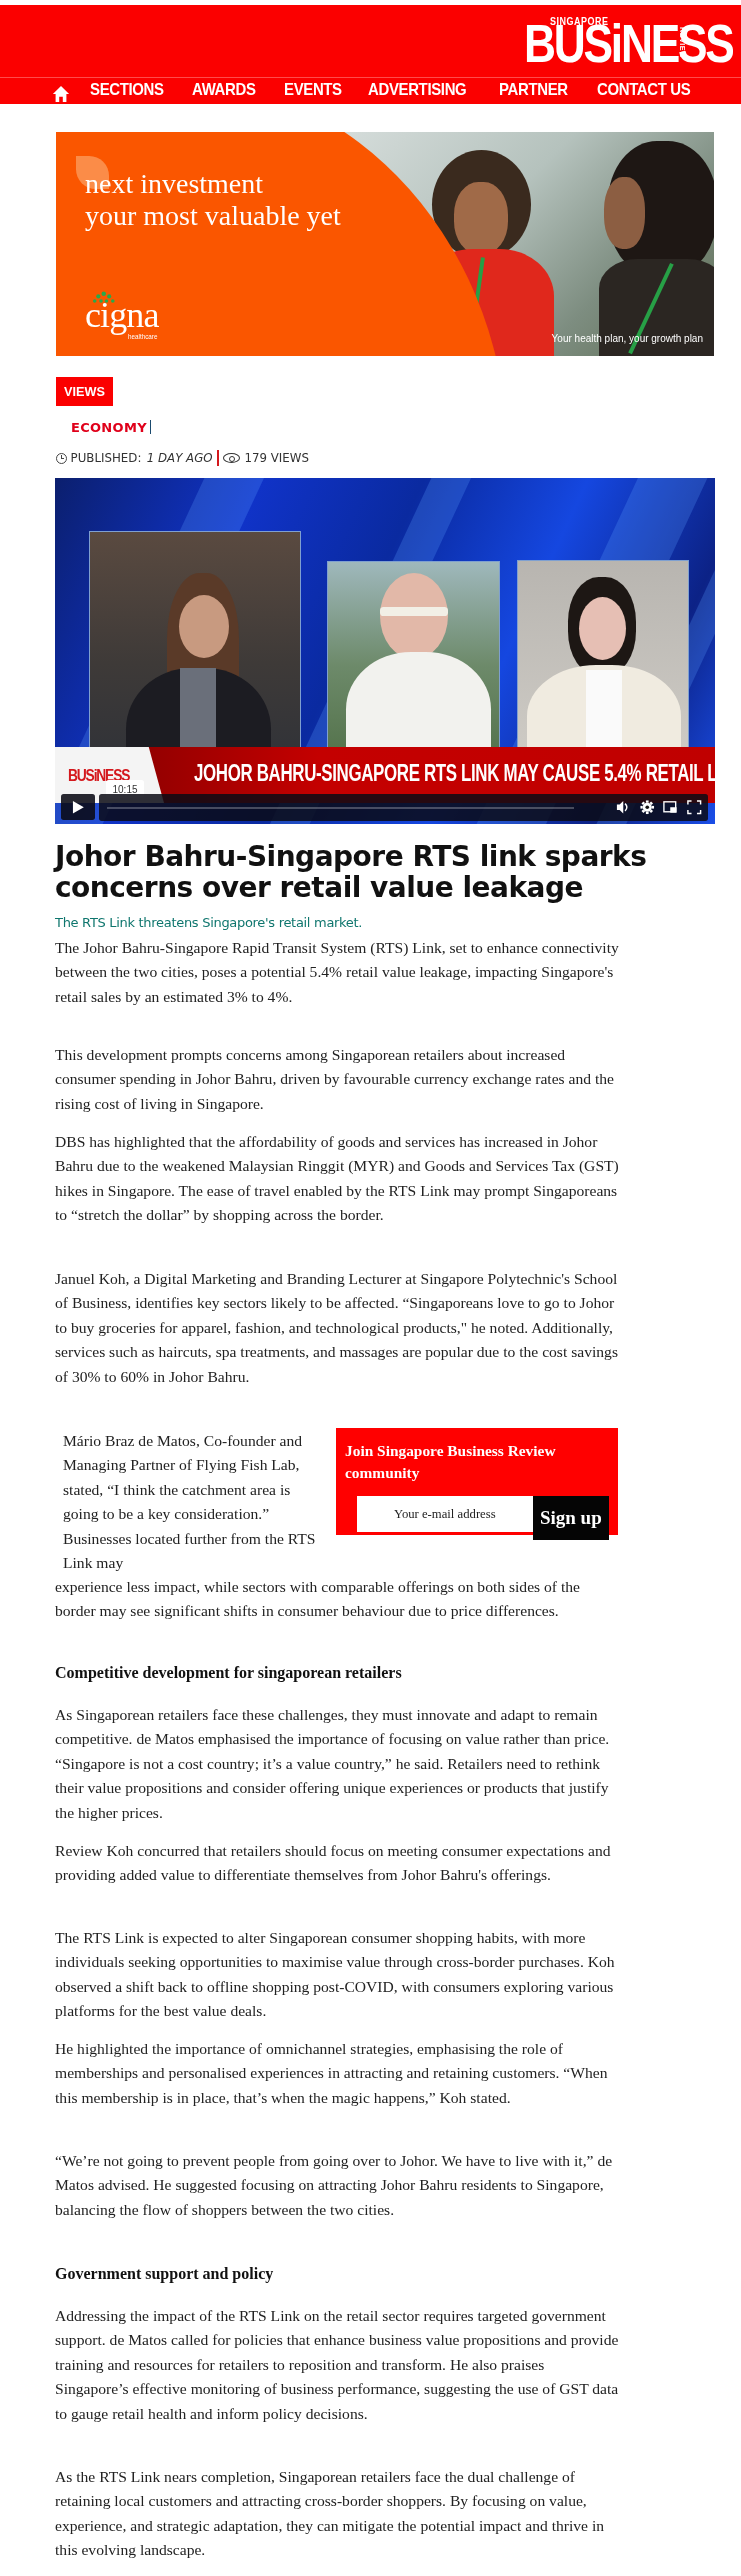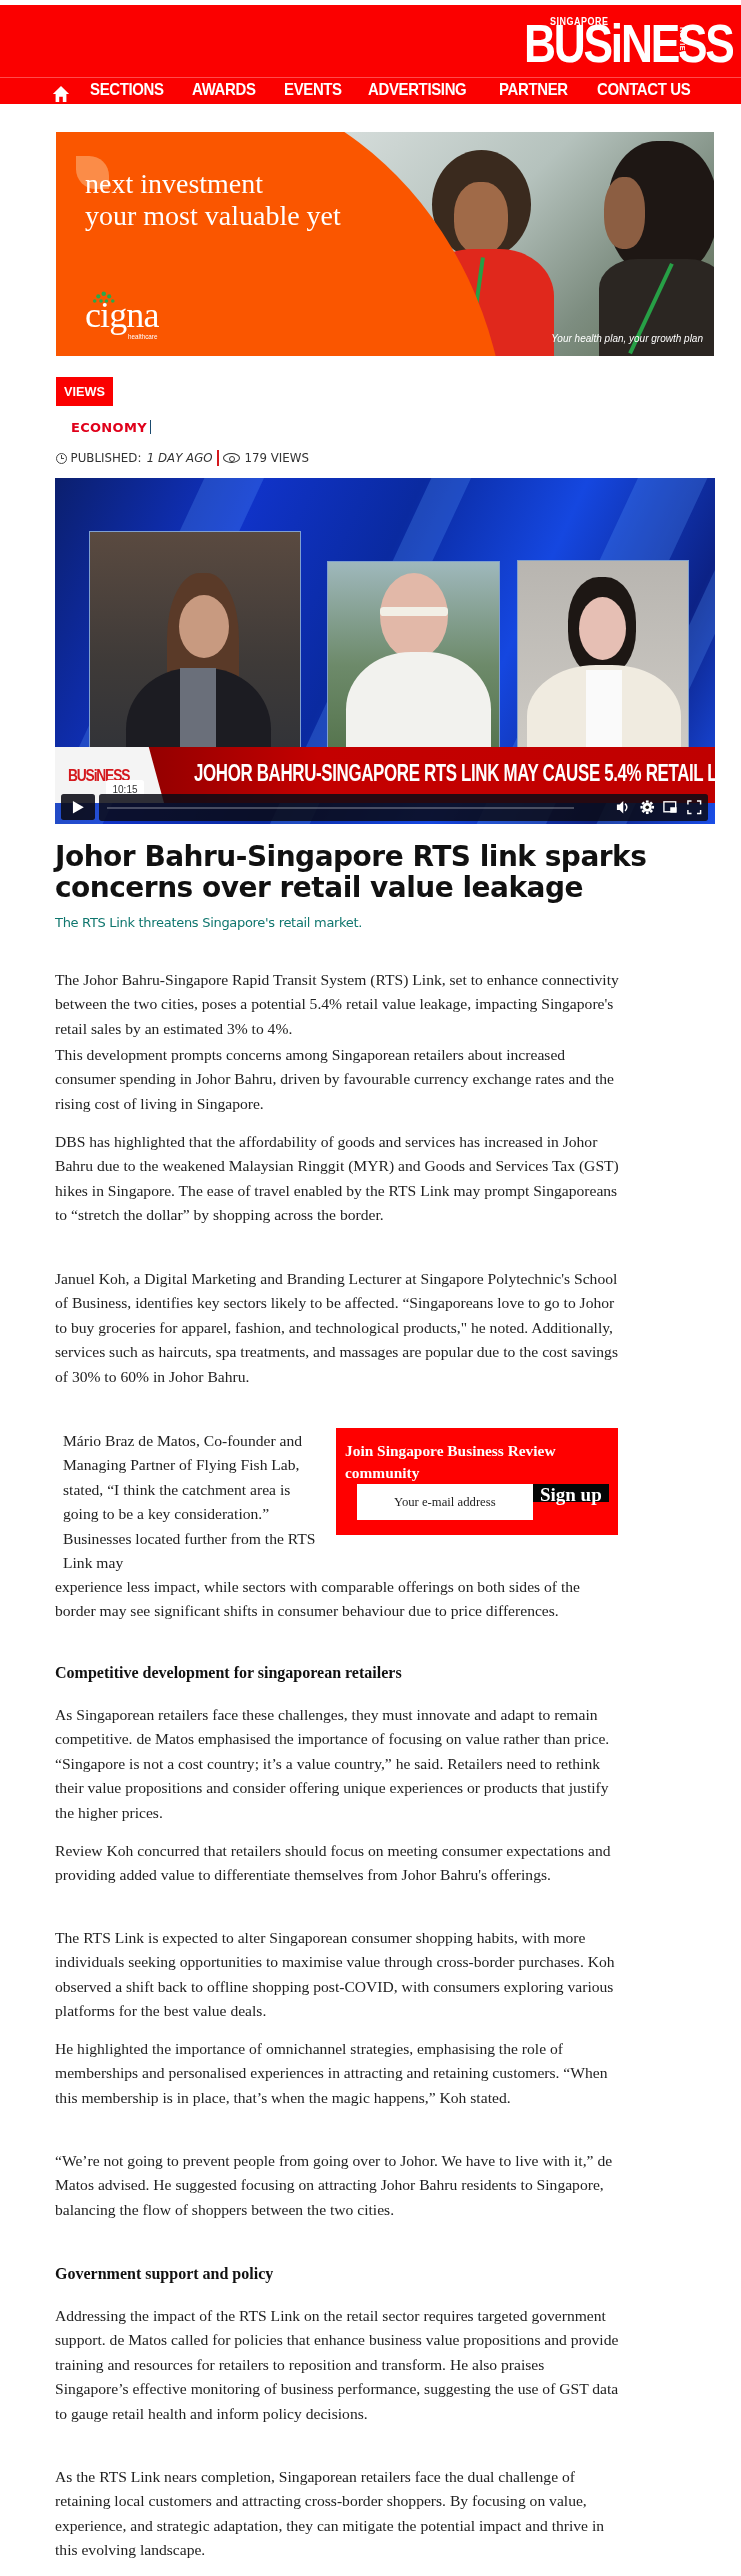--- a/index.html
+++ b/index.html
@@ -28,21 +28,21 @@
     .ad .p1-face { position: absolute; left: 36px; top: 32px; width: 54px; height: 72px; background: #a06a48; border-radius: 45%; }
     .ad .p1-body { position: absolute; left: 0; top: 99px; width: 136px; height: 118px; background: #e0281c; border-radius: 40% 40% 0 0; }
     .ad .person2 { position: absolute; left: 543px; top: 9px; width: 127px; height: 217px; }
     .ad .p2-hair { position: absolute; left: 9px; top: 0; width: 109px; height: 136px; background: #1e1714; border-radius: 45%; }
     .ad .p2-face { position: absolute; left: 4.5px; top: 36px; width: 41px; height: 72px; background: #8c5e42; border-radius: 45%; }
     .ad .p2-body { position: absolute; left: 0; top: 118px; width: 127px; height: 99px; background: #2b2622; border-radius: 30% 30% 0 0; }
     .ad .lanyard { position: absolute; width: 3.6px; background: #27a046; }
     .ad .cigna { position: absolute; left: 29px; top: 165px; color: #fff; font-family: "Liberation Serif", serif; font-size: 36px; line-height: 36px; letter-spacing: -0.9px; }
     .ad .cigna-sprout { position: absolute; left: 36px; top: 159px; width: 23.5px; height: 14.5px; }
     .ad .cigna-sub { position: absolute; left: 72px; top: 201px; color: #fff; font-family: "Liberation Sans", sans-serif; font-size: 6.3px; }
-    .ad .tagline { position: absolute; right: 11px; top: 201px; color: #fff; font-family: "Liberation Sans", sans-serif; font-size: 10px; font-style: italic; }
+    .ad .tagline { position: absolute; right: 11px; top: 201px; color: #fff; font-family: "Liberation Sans", sans-serif; font-size: 10px; }
 
     
     .badge { position: absolute; left: 56px; top: 377px; height: 29px; width: 57px; background: #fb0000; color: #fff; font-family: "Liberation Sans", sans-serif; font-weight: bold; font-size: 12.7px; display: flex; align-items: center; justify-content: center; }
     .category { position: absolute; left: 44px; top: 420px; font-family: "DejaVu Sans", sans-serif; font-weight: bold; font-size: 13px; color: #e0001a; letter-spacing: 0.3px; margin-left: 27px; }
     .cat-sep { display: inline-block; width: 0.9px; height: 13.6px; background: #1a4a6e; margin-left: 2.7px; vertical-align: -1.8px; }
     .meta { position: absolute; left: 56px; top: 450px; font-family: "DejaVu Sans", sans-serif; font-size: 11.8px; color: #333; display: flex; align-items: center; white-space: nowrap; }
     .meta .clock { width: 11px; height: 11px; border: 1.2px solid #444; border-radius: 50%; margin-right: 3.6px; position: relative; }
     .meta .clock::after { content: ""; position: absolute; left: 3.6px; top: 1.8px; width: 2.7px; height: 2.7px; border-left: 0.9px solid #444; border-bottom: 0.9px solid #444; }
     .meta .italic { font-style: italic; margin-left: 5.4px; }
     .meta .sep { width: 1.4px; height: 16.3px; background: #d4181d; margin: 0 4.5px; }
@@ -71,24 +71,24 @@
     
     .title { position: absolute; left: 55px; top: 841px; width: 633px; font-family: "DejaVu Sans", "Liberation Sans", sans-serif; font-weight: bold; font-size: 28px; line-height: 31px; color: #111; letter-spacing: -0.5px; }
     .subtitle { position: absolute; left: 55px; top: 915px; font-family: "DejaVu Sans", "Liberation Sans", sans-serif; font-size: 13px; color: #0f766e; letter-spacing: -0.3px; }
     .body-p { position: absolute; left: 55px; width: 565px; font-family: "Liberation Serif", "DejaVu Serif", serif; font-size: 15.6px; line-height: 24.4px; color: #222; }
     .body-h { position: absolute; left: 55px; width: 565px; font-family: "Liberation Serif", "DejaVu Serif", serif; font-weight: bold; font-size: 16px; color: #111; }
     .narrow { width: 258px; margin-left: 8px; }
 
     
     .subscribe { position: absolute; left: 336px; top: 1428px; width: 282px; height: 107px; background: #ff0000; padding: 11.8px 9px; }
     .subscribe .sub-title { color: #fff; font-family: "Liberation Serif", "DejaVu Serif", serif; font-weight: bold; font-size: 15.4px; line-height: 22.6px; }
-    .subscribe .form { position: absolute; left: 9px; top: 56px; width: 264px; height: 36px; display: flex; padding-left: 12px; }
+    .subscribe .form { position: absolute; left: 9px; top: 68px; width: 264px; height: 36px; display: flex; padding-left: 12px; }
     .subscribe input { width: 184px; height: 36px; border: none; background: #fff; font-family: "Liberation Serif", serif; font-size: 12.7px; text-align: center; color: #222; outline: none; }
     .subscribe input::placeholder { color: #222; }
-    .subscribe button { width: 80px; height: 18px; border: none; background: #050505; color: #fff; font-family: "Liberation Serif", serif; font-weight: bold; font-size: 19px; cursor: pointer; }
+    .subscribe button { width: 80px; height: 44px; border: none; background: #050505; color: #fff; font-family: "Liberation Serif", serif; font-weight: bold; font-size: 19px; cursor: pointer; }
   </style>
 </head>
 <body>
 
 <header class="site-header">
   <div class="logo">
     <span class="big">BUSiNESS</span>
     <span class="small">SINGAPORE</span>
     <span class="review">REVIEW</span>
   </div>
@@ -232,21 +232,21 @@
             <path d="M11 15 L15 15 L15 11"></path>
           </g>
         </svg>
     </span>
   </div>
 </div>
 
 <h1 class="title">Johor Bahru-Singapore RTS link sparks concerns over retail value leakage</h1>
 <div class="subtitle">The RTS Link threatens Singapore's retail market.</div>
 
-<p class="body-p" style="top:968px">The Johor Bahru-Singapore Rapid Transit System (RTS) Link, set to enhance connectivity between the two cities, poses a potential 5.4% retail value leakage, impacting Singapore's retail sales by an estimated 3% to 4%.</p>
+<p class="body-p" style="top:936px">The Johor Bahru-Singapore Rapid Transit System (RTS) Link, set to enhance connectivity between the two cities, poses a potential 5.4% retail value leakage, impacting Singapore's retail sales by an estimated 3% to 4%.</p>
 <p class="body-p" style="top:1043px">This development prompts concerns among Singaporean retailers about increased consumer spending in Johor Bahru, driven by favourable currency exchange rates and the rising cost of living in Singapore.</p>
 <p class="body-p" style="top:1130px">DBS has highlighted that the affordability of goods and services has increased in Johor Bahru due to the weakened Malaysian Ringgit (MYR) and Goods and Services Tax (GST) hikes in Singapore. The ease of travel enabled by the RTS Link may prompt Singaporeans to “stretch the dollar” by shopping across the border.</p>
 <p class="body-p" style="top:1267px">Januel Koh, a Digital Marketing and Branding Lecturer at Singapore Polytechnic's School of Business, identifies key sectors likely to be affected. “Singaporeans love to go to Johor to buy groceries for apparel, fashion, and technological products," he noted. Additionally, services such as haircuts, spa treatments, and massages are popular due to the cost savings of 30% to 60% in Johor Bahru.</p>
 <p class="body-p narrow" style="top:1429px">Mário Braz de Matos, Co-founder and Managing Partner of Flying Fish Lab, stated, “I think the catchment area is going to be a key consideration.” Businesses located further from the RTS Link may</p>
 <p class="body-p" style="top:1575px">experience less impact, while sectors with comparable offerings on both sides of the border may see significant shifts in consumer behaviour due to price differences.</p>
 
 <div class="subscribe">
   <div class="sub-title">Join Singapore Business Review community</div>
   <div class="form">
     <input type="email" placeholder="Your e-mail address" style="">

